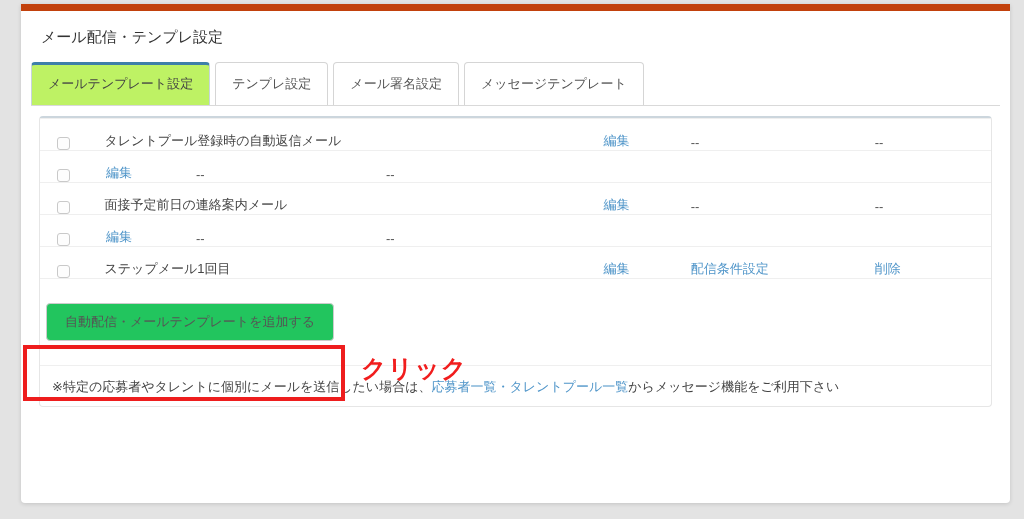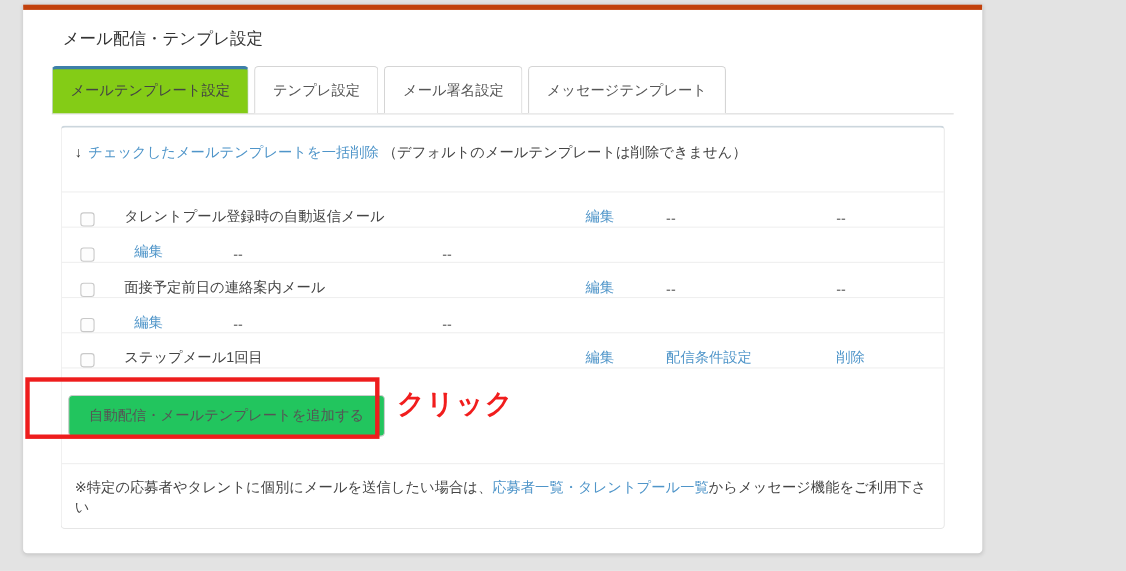--- a/index.html
+++ b/index.html
@@ -6,27 +6,27 @@
   html, body { width: 1024px; height: 519px; }
   body {
     background: #e3e3e3;
     font-family: "Liberation Sans", "DejaVu Sans", sans-serif;
     color: #444;
     overflow: hidden;
   }
   .card {
     position: relative;
     margin: 4px 14px 0 21px;
-    width: 872px;
+    width: 989px;
     height: 499px;
     background: #fff;
-    border-top: 5px solid #c2410c;
+    border-top: 7px solid #c2410c;
     border-radius: 0 0 4px 4px;
     box-shadow: 0 1px 4px rgba(0,0,0,0.14);
-    padding: 0 26px;
+    padding: 0 10px;
   }
   .page-title {
     font-size: 15px;
     color: #333;
     padding: 17px 10px 15px 10px;
     font-weight: normal;
   }
   .tabs {
     display: flex;
     align-items: flex-end;
@@ -39,21 +39,21 @@
     color: #555;
     background: #fff;
     border: 1px solid #d5d5d5;
     border-bottom: none;
     border-radius: 4px 4px 0 0;
     padding: 12px 16px 12px;
     cursor: pointer;
     white-space: nowrap;
   }
   .tab.active {
-    background: #84cc16;
+    background: #bef264;
     border-color: #c7d4dc;
     border-top: 3px solid #3e7fa9;
     padding-top: 10px;
     color: #444;
   }
   .panel {
     margin: 10px 8px 0 8px;
     border: 1px solid #e6e6e6;
     border-top: 2px solid #ccd6dd;
     border-radius: 4px;
@@ -148,25 +148,20 @@
 
   <div class="tabs">
     <div class="tab active">メールテンプレート設定</div>
     <div class="tab">テンプレ設定</div>
     <div class="tab">メール署名設定</div>
     <div class="tab">メッセージテンプレート</div>
   </div>
 
   <div class="panel">
 
-    <div class="bulk-row">
-      <span class="bulk-arrow">↓</span>
-      <a class="link">チェックしたメールテンプレートを一括削除</a>
-      <span class="bulk-note">（デフォルトのメールテンプレートは削除できません）</span>
-    </div>
 
     <div class="tpl-table">
 
       <div class="row">
         <span class="cell-check">
             <input type="checkbox" style="">
           </span>
         <span class="cell-name">タレントプール登録時の自動返信メール</span>
         <span class="cell-edit"><a class="link">編集</a></span>
         <span class="cell-c3 muted">--</span>

